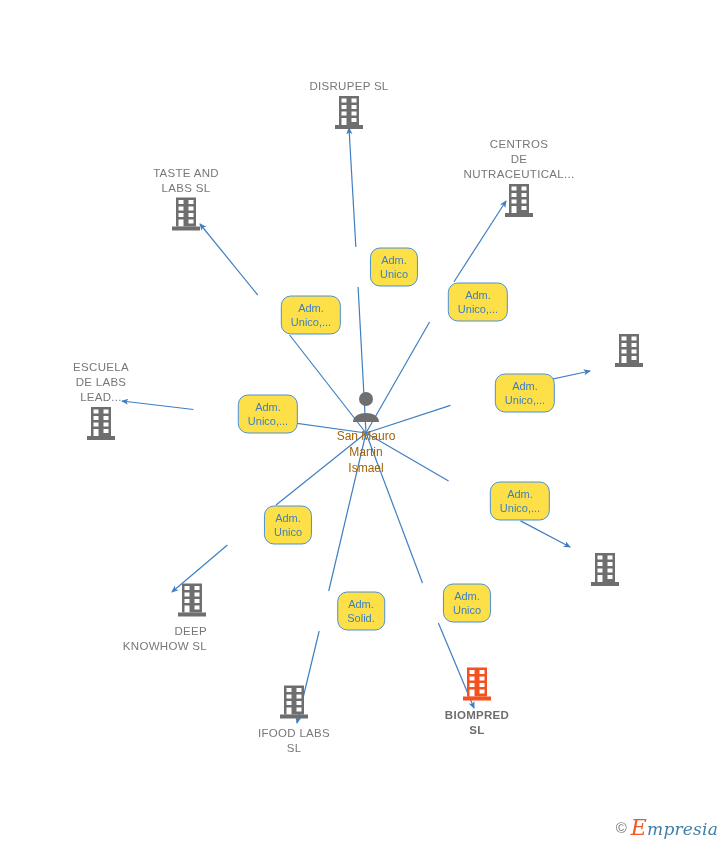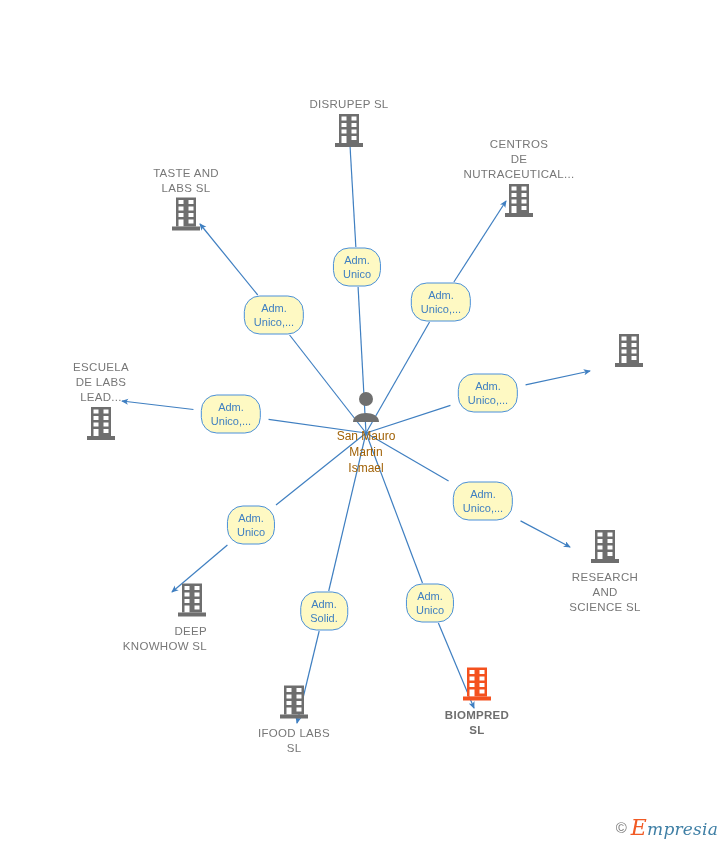--- a/index.html
+++ b/index.html
@@ -54,29 +54,30 @@
     font-size: 12px;
     line-height: 16px;
     color: #a16207;
     white-space: pre-line;
     margin-top: 2px;
   }
   .edge-label {
     position: absolute;
     transform: translate(-50%, -50%);
     border: 1.5px solid #4a90d9;
-    border-radius: 16px;
-    background: #fef9c3;
+    border-radius: 10px;
+    background: #fde047;
     color: #3f7fc1;
     font-size: 11px;
     line-height: 14px;
     padding: 4px 9px 5px 9px;
     text-align: center;
     white-space: pre-line;
     box-sizing: border-box;
+    margin-left: 37px;
   }
   .watermark {
     position: absolute;
     right: 10px;
     bottom: 10px;
     display: flex;
     align-items: center;
     gap: 4px;
     user-select: none;
   }
@@ -141,21 +142,21 @@
       <div class="edge-label" style="left: 483px; top: 501px;">Adm.
 Unico,...</div>
       <div class="edge-label" style="left: 251px; top: 525px;">Adm.
 Unico</div>
       <div class="edge-label" style="left: 324px; top: 611px;">Adm.
 Solid.</div>
       <div class="edge-label" style="left: 430px; top: 603px;">Adm.
 Unico</div>
     </div>
   <div id="nodes">
-      <div class="node" style="left: 349px; top: 125px;">
+      <div class="node" style="left: 349px; top: 107px;">
         <div class="node-label above">DISRUPEP  SL</div>
         <span class="node-icon"><svg width="30" height="36" viewBox="0 0 30 36">
             <rect x="5" y="1" width="20" height="29" fill="#6e6e6e"></rect>
             <rect x="7.5" y="3.5" width="5" height="4" fill="#fff"></rect>
             <rect x="17.5" y="3.5" width="5" height="4" fill="#fff"></rect>
             <rect x="7.5" y="10" width="5" height="4" fill="#fff"></rect>
             <rect x="17.5" y="10" width="5" height="4" fill="#fff"></rect>
             <rect x="7.5" y="16.5" width="5" height="4" fill="#fff"></rect>
             <rect x="17.5" y="16.5" width="5" height="4" fill="#fff"></rect>
             <rect x="7.5" y="23" width="5" height="7" fill="#fff"></rect>
@@ -233,23 +234,20 @@
             <rect x="7.5" y="3.5" width="5" height="4" fill="#fff"></rect>
             <rect x="17.5" y="3.5" width="5" height="4" fill="#fff"></rect>
             <rect x="7.5" y="10" width="5" height="4" fill="#fff"></rect>
             <rect x="17.5" y="10" width="5" height="4" fill="#fff"></rect>
             <rect x="7.5" y="16.5" width="5" height="4" fill="#fff"></rect>
             <rect x="17.5" y="16.5" width="5" height="4" fill="#fff"></rect>
             <rect x="7.5" y="23" width="5" height="7" fill="#fff"></rect>
             <rect x="17.5" y="23" width="5" height="4" fill="#fff"></rect>
             <rect x="1" y="30" width="28" height="4" fill="#6e6e6e"></rect>
           </svg></span>
-        <div class="node-label">RESEARCH
-AND
-SCIENCE  SL</div>
       </div>
       <div class="node" style="left: 147px; top: 618px; text-align: right;">
         <span class="node-icon"><svg width="30" height="36" viewBox="0 0 30 36">
             <rect x="5" y="1" width="20" height="29" fill="#6e6e6e"></rect>
             <rect x="7.5" y="3.5" width="5" height="4" fill="#fff"></rect>
             <rect x="17.5" y="3.5" width="5" height="4" fill="#fff"></rect>
             <rect x="7.5" y="10" width="5" height="4" fill="#fff"></rect>
             <rect x="17.5" y="10" width="5" height="4" fill="#fff"></rect>
             <rect x="7.5" y="16.5" width="5" height="4" fill="#fff"></rect>
             <rect x="17.5" y="16.5" width="5" height="4" fill="#fff"></rect>

